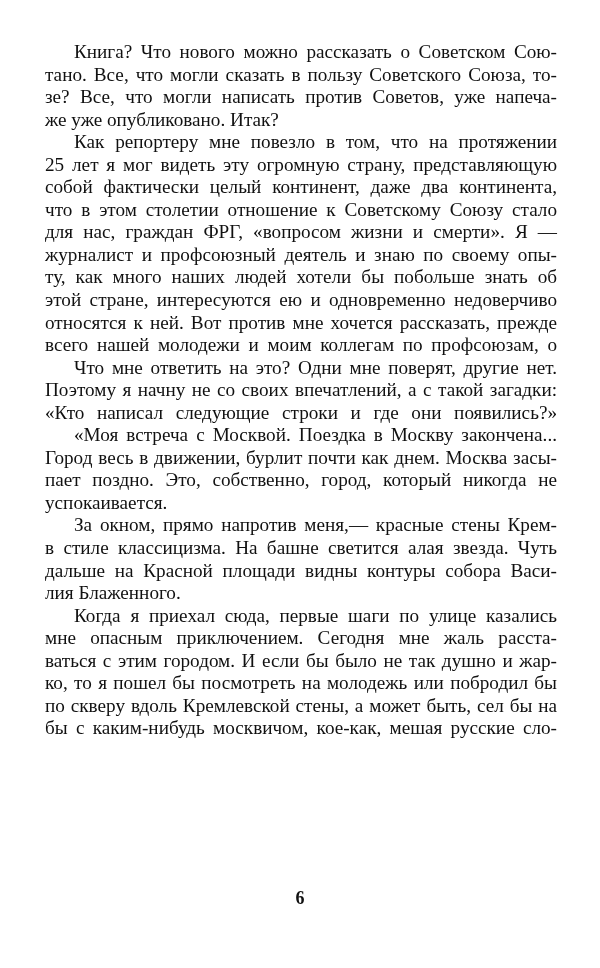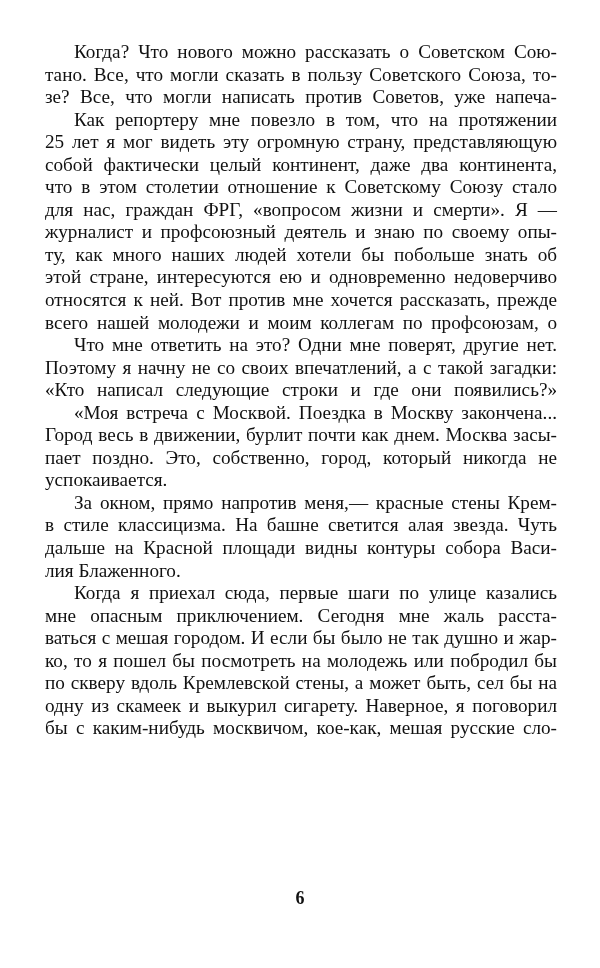--- a/index.html
+++ b/index.html
@@ -17,23 +17,24 @@
     position: absolute; left: 0; width: 600px; top: 888px;
     text-align: center; font-family: "Liberation Serif", serif;
     font-weight: bold; font-size: 18px; color: #111111;
   }
 </style>
 </head>
 <body>
 
 <div class="page">
   <div>
-    <span class="line indent">Когда? Что нового можно рассказать о Советском Сою-</span>
+    <span class="line indent">Книга? Что нового можно рассказать о Советском Сою-</span>
     <span class="line">тано. Все, что могли сказать в пользу Советского Союза, то-</span>
     <span class="line">зе? Все, что могли написать против Советов, уже напеча-</span>
+    <span class="line last">же уже опубликовано. Итак?</span>
   </div>
   <div>
     <span class="line indent">Как репортеру мне повезло в том, что на протяжении</span>
     <span class="line">25 лет я мог видеть эту огромную страну, представляющую</span>
     <span class="line">собой фактически целый континент, даже два континента,</span>
     <span class="line">что в этом столетии отношение к Советскому Союзу стало</span>
     <span class="line">для нас, граждан ФРГ, «вопросом жизни и смерти». Я —</span>
     <span class="line">журналист и профсоюзный деятель и знаю по своему опы-</span>
     <span class="line">ту, как много наших людей хотели бы побольше знать об</span>
     <span class="line">этой стране, интересуются ею и одновременно недоверчиво</span>
@@ -53,21 +54,20 @@
   </div>
   <div>
     <span class="line indent">За окном, прямо напротив меня,— красные стены Крем-</span>
     <span class="line">в стиле классицизма. На башне светится алая звезда. Чуть</span>
     <span class="line">дальше на Красной площади видны контуры собора Васи-</span>
     <span class="line last">лия Блаженного.</span>
   </div>
   <div>
     <span class="line indent">Когда я приехал сюда, первые шаги по улице казались</span>
     <span class="line">мне опасным приключением. Сегодня мне жаль расста-</span>
-    <span class="line">ваться с мешая городом. И если бы было не так душно и жар-</span>
+    <span class="line">ваться с этим городом. И если бы было не так душно и жар-</span>
     <span class="line">ко, то я пошел бы посмотреть на молодежь или побродил бы</span>
     <span class="line">по скверу вдоль Кремлевской стены, а может быть, сел бы на</span>
-    <span class="line">одну из скамеек и выкурил сигарету. Наверное, я поговорил</span>
     <span class="line">бы с каким-нибудь москвичом, кое-как, мешая русские сло-</span>
   </div>
 </div>
 
 <div class="pagenum">6</div>
 
 </body></html>

